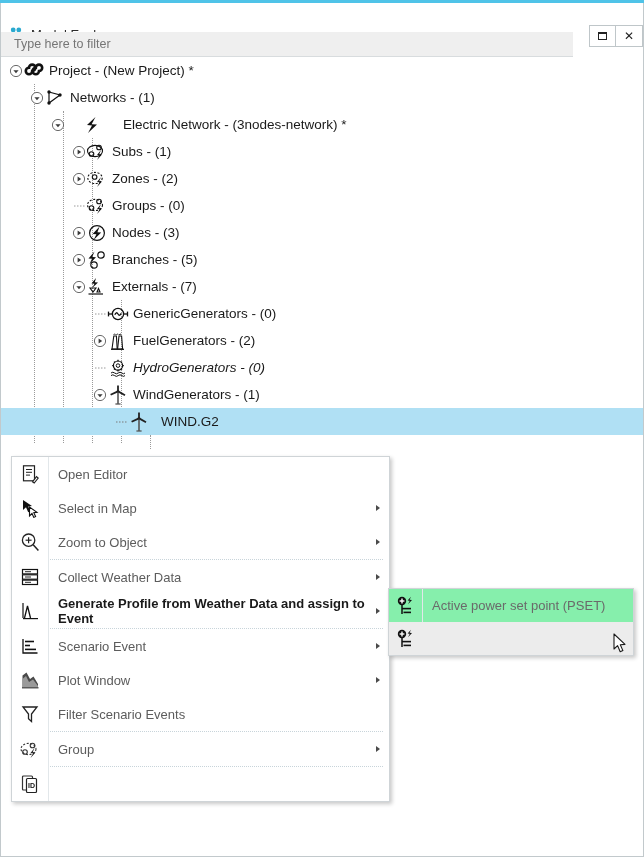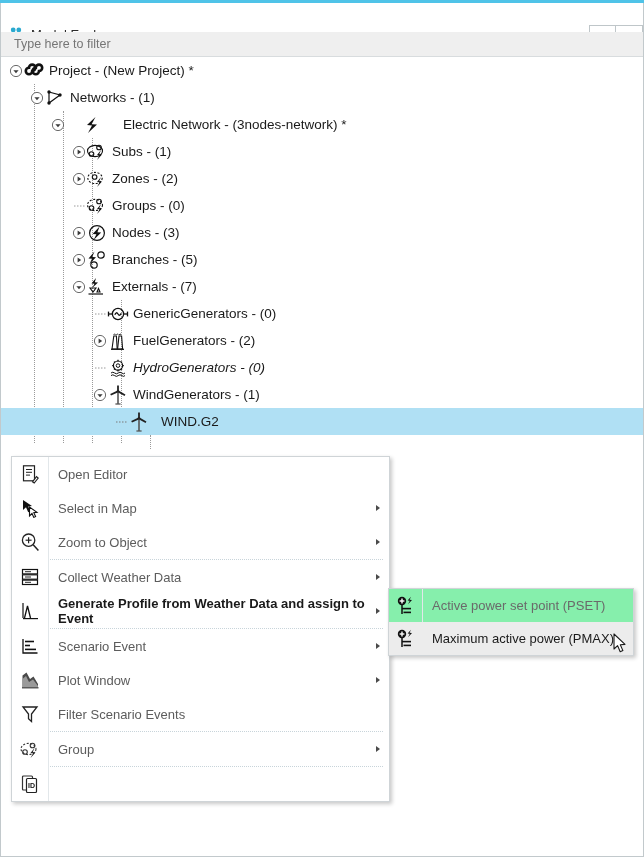--- a/index.html
+++ b/index.html
@@ -52,21 +52,21 @@
     background: #ffffff;
     display: flex; align-items: center; justify-content: center;
     font-size: 12px; color: #222;
     cursor: pointer;
   }
   .win-btn + .win-btn { border-left: none; }
   .box-glyph { width: 9px; height: 8px; border: 1.4px solid #222; border-top-width: 2.4px; }
 
   
   .filterbar {
-    position: absolute; left: 1px; top: 32px; width: 642px; height: 25px;
+    position: absolute; left: 1px; top: 32px; width: 572px; height: 25px;
     background: #efefef;
     border-bottom: 1px solid #d8dcde;
     display: flex; align-items: center;
   }
   .filter-input {
     border: none; outline: none; background: transparent;
     margin-left: 11px; width: 400px;
     font-family: "Liberation Sans", sans-serif;
     font-size: 12.5px; color: #8f8f8f;
   }
@@ -627,21 +627,20 @@
         <svg width="22" height="20" viewBox="0 0 22 20">
             <circle cx="7" cy="5" r="4.2" fill="#111"></circle>
             <line x1="7" y1="2.6" x2="7" y2="7.4" stroke="#fff" stroke-width="1.4"></line>
             <line x1="4.6" y1="5" x2="9.4" y2="5" stroke="#fff" stroke-width="1.4"></line>
             <path d="M16 0.8 L12.6 4.6 L14.8 4.8 L13 8.2 L17 4 L14.6 3.8 Z" fill="#111"></path>
             <line x1="7" y1="9" x2="7" y2="18" stroke="#111" stroke-width="1.5"></line>
             <line x1="7" y1="12.6" x2="16" y2="12.6" stroke="#111" stroke-width="1.6"></line>
             <line x1="8.5" y1="16.4" x2="16" y2="16.4" stroke="#111" stroke-width="1.6"></line>
           </svg>
       </span>
-      <span class="smi-label">Maximum active power (PMAX)</span>
     </div>
 
   </div>
 
   <div class="cursor">
     <svg width="16" height="22" viewBox="0 0 16 22">
       <path d="M1 1 L1 16 L4.6 12.6 L7.2 18.8 L9.9 17.6 L7.3 11.7 L12 11.4 Z" fill="#ffffff" stroke="#1a1a1a" stroke-width="1.1" stroke-linejoin="round"></path>
     </svg>
   </div>
 

